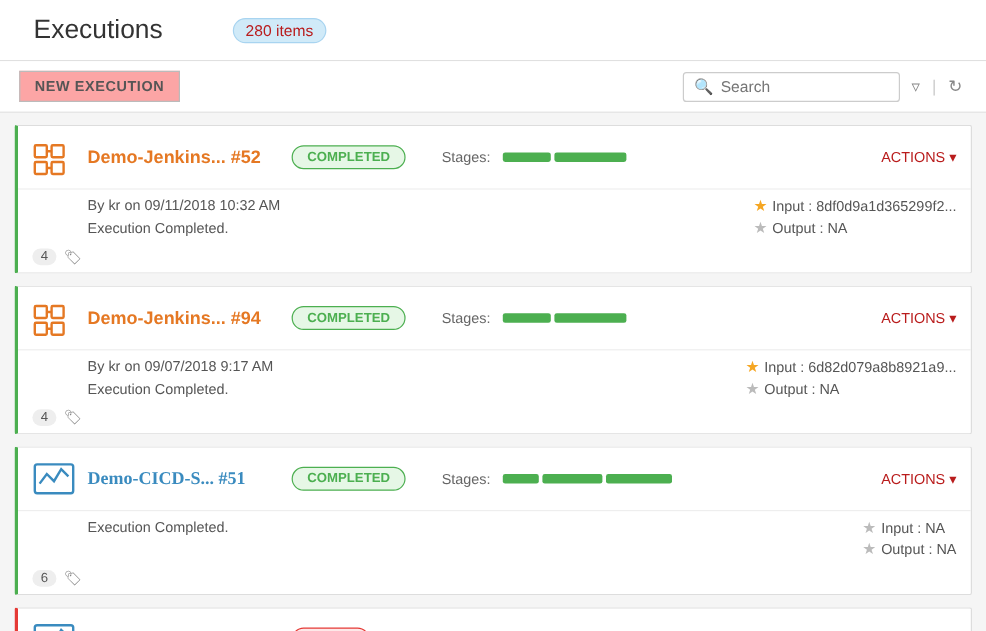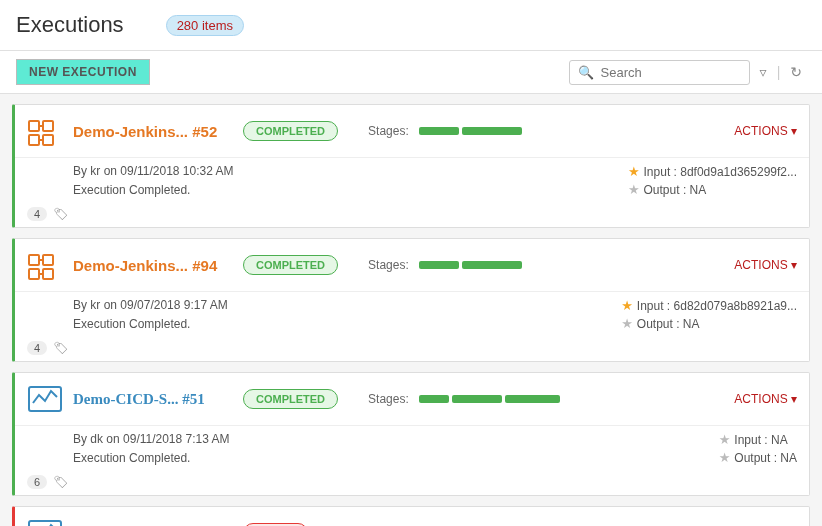--- a/index.html
+++ b/index.html
@@ -6,24 +6,24 @@
     body {
       font-family: Arial, sans-serif;
       background: #f5f5f5;
       width: 822px;
       min-height: 526px;
       font-size: 13px;
       color: #333;
     }
     .page-header {
       background: #fff;
-      padding: 12px 16px;
-      display: flex;
-      align-items: center;
-      gap: 10px;
+      padding: 12px 28px;
+      display: flex;
+      align-items: center;
+      gap: 26px;
       border-bottom: 1px solid #e0e0e0;
     }
     .page-title {
       font-size: 22px;
       font-weight: normal;
       color: #333;
     }
     .items-badge {
       background: #d0eaf8;
       color: #b91c1c;
@@ -36,21 +36,21 @@
     .toolbar {
       background: #fff;
       padding: 8px 16px;
       display: flex;
       align-items: center;
       justify-content: space-between;
       border-bottom: 1px solid #e0e0e0;
     }
     .new-exec-btn {
       border: 1px solid #bbb;
-      background: #5eead4;
+      background: #fca5a5;
       padding: 5px 12px;
       font-size: 12px;
       cursor: pointer;
       color: #555;
       font-weight: bold;
       letter-spacing: 0.5px;
     }
     .toolbar-right {
       display: flex;
       align-items: center;
@@ -339,21 +339,20 @@
           <div class="stages-bars">
             <div class="stage-bar" style="width: 30px;"></div>
             <div class="stage-bar" style="width: 50px;"></div>
             <div class="stage-bar" style="width: 55px;"></div>
           </div>
         </div>
         <span class="actions-btn">ACTIONS ▾</span>
       </div>
       <div class="exec-card-body">
         <div class="exec-meta">
-          <span class="exec-meta-text">By dk on 09/11/2018 7:13 AM</span>
           <span class="exec-meta-text">Execution Completed.</span>
         </div>
         <div class="exec-io">
           <div class="io-row">
             <span class="star-outline">★</span>
             <span>Input : NA</span>
           </div>
           <div class="io-row">
             <span class="star-outline">★</span>
             <span>Output : NA</span>

